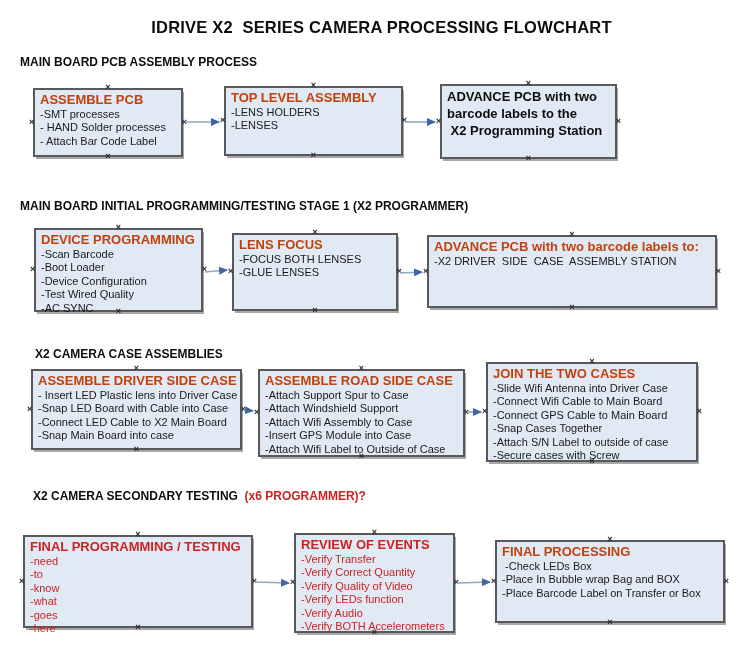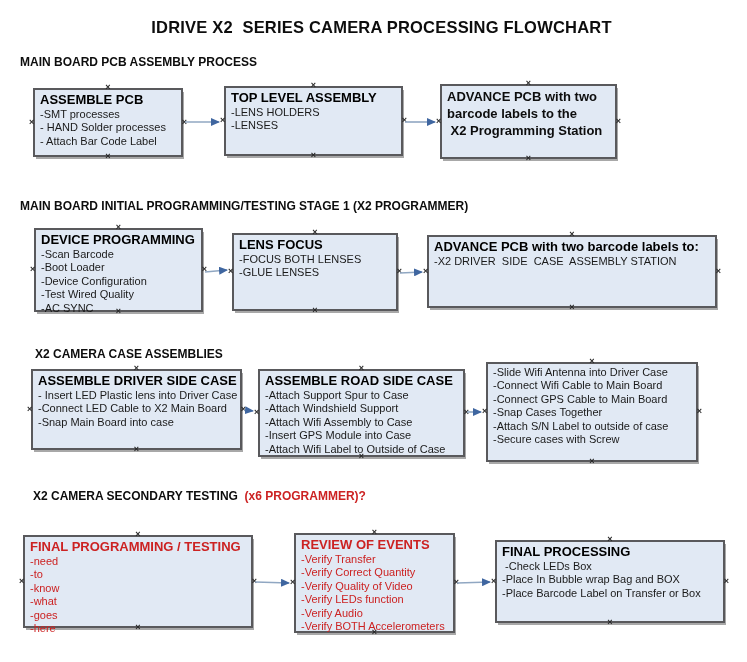--- a/index.html
+++ b/index.html
@@ -19,21 +19,21 @@
   #sec3 { left:35px; top:339px;margin-top:8px; }
   #sec4 { left:33px; top:489px; }
   .red-text { color:var(--red,#cc2222); }
 
   .fc-box {
     position:absolute; background:var(--box-fill,#e1e9f4);
     border:2px solid var(--box-border,#59595c);
     box-shadow:2px 3px 0 -1px #a8a8a8;
     padding:2px 4px 0 5px; box-sizing:border-box;
   }
-  .fc-title { font-weight:bold; font-size:13px; line-height:16px; white-space:pre; color:#000000; }
+  .fc-title { font-weight:bold; font-size:13px; line-height:16px; white-space:pre; color:#c2410c; }
   .fc-line  { font-size:11px; line-height:13.4px; white-space:pre; color:#1a1a1a; }
   .fc-line--bold { font-weight:bold; font-size:13px; line-height:17px; color:#0d0d0d; }
   .redbox .fc-title, .redbox .fc-line { color:var(--red,#cc2222); }
 
   #box-a { left:33px;  top:88px;  width:150px; height:69px; }
   #box-b { left:224px; top:86px;  width:179px; height:70px; }
   #box-c { left:440px; top:84px;  width:177px; height:75px; }
   #box-d { left:34px;  top:228px; width:169px; height:84px; }
   #box-e { left:232px; top:233px; width:166px; height:78px; }
   #box-f { left:427px; top:235px; width:290px; height:73px; }
@@ -123,20 +123,21 @@
     <div class="fc-line">-X2 DRIVER  SIDE  CASE  ASSEMBLY STATION</div>
   <span class="anchor" style="left: 50%; top: -7px; transform: translateX(-50%);">×</span>
       <span class="anchor" style="left: 50%; bottom: -6px; transform: translateX(-50%);">×</span>
       <span class="anchor" style="left: -6px; top: 50%; transform: translateY(-55%);">×</span>
       <span class="anchor" style="right: -6px; top: 50%; transform: translateY(-55%);">×</span>
     </div>
 
   <div class="fc-box" id="box-g">
     <div class="fc-title">ASSEMBLE DRIVER SIDE CASE</div>
     <div class="fc-line">- Insert LED Plastic lens into Driver Case</div>
+    <div class="fc-line">-Snap LED Board with Cable into Case</div>
     <div class="fc-line">-Connect LED Cable to X2 Main Board</div>
     <div class="fc-line">-Snap Main Board into case</div>
   <span class="anchor" style="left: 50%; top: -7px; transform: translateX(-50%);">×</span>
       <span class="anchor" style="left: 50%; bottom: -6px; transform: translateX(-50%);">×</span>
       <span class="anchor" style="left: -6px; top: 50%; transform: translateY(-55%);">×</span>
       <span class="anchor" style="right: -6px; top: 50%; transform: translateY(-55%);">×</span>
     </div>
 
   <div class="fc-box" id="box-h">
     <div class="fc-title">ASSEMBLE ROAD SIDE CASE</div>
@@ -145,20 +146,21 @@
     <div class="fc-line">-Attach Wifi Assembly to Case</div>
     <div class="fc-line">-Insert GPS Module into Case</div>
     <div class="fc-line">-Attach Wifi Label to Outside of Case</div>
   <span class="anchor" style="left: 50%; top: -7px; transform: translateX(-50%);">×</span>
       <span class="anchor" style="left: 50%; bottom: -6px; transform: translateX(-50%);">×</span>
       <span class="anchor" style="left: -6px; top: 50%; transform: translateY(-55%);">×</span>
       <span class="anchor" style="right: -6px; top: 50%; transform: translateY(-55%);">×</span>
     </div>
 
   <div class="fc-box" id="box-i">
+    <div class="fc-title">JOIN THE TWO CASES</div>
     <div class="fc-line">-Slide Wifi Antenna into Driver Case</div>
     <div class="fc-line">-Connect Wifi Cable to Main Board</div>
     <div class="fc-line">-Connect GPS Cable to Main Board</div>
     <div class="fc-line">-Snap Cases Together</div>
     <div class="fc-line">-Attach S/N Label to outside of case</div>
     <div class="fc-line">-Secure cases with Screw</div>
   <span class="anchor" style="left: 50%; top: -7px; transform: translateX(-50%);">×</span>
       <span class="anchor" style="left: 50%; bottom: -6px; transform: translateX(-50%);">×</span>
       <span class="anchor" style="left: -6px; top: 50%; transform: translateY(-55%);">×</span>
       <span class="anchor" style="right: -6px; top: 50%; transform: translateY(-55%);">×</span>

